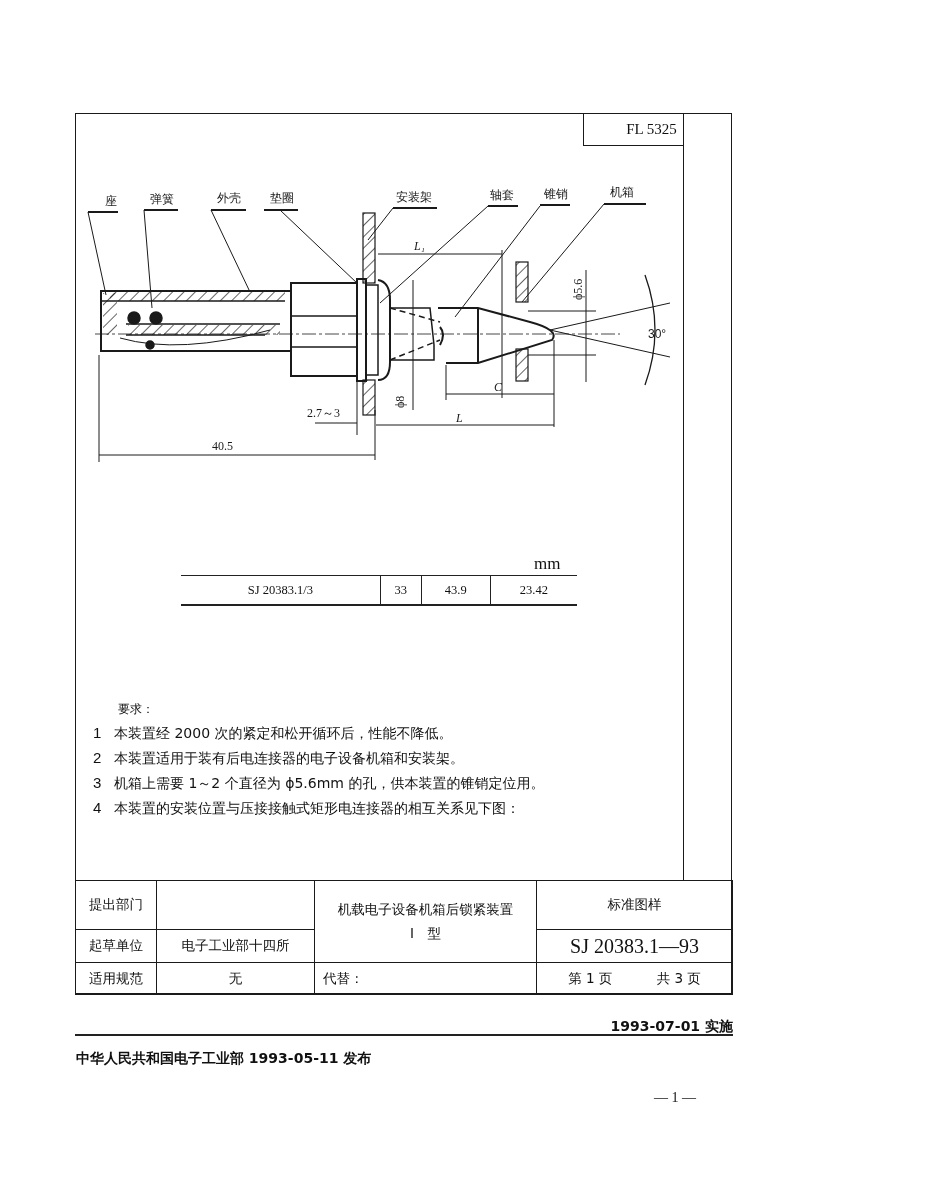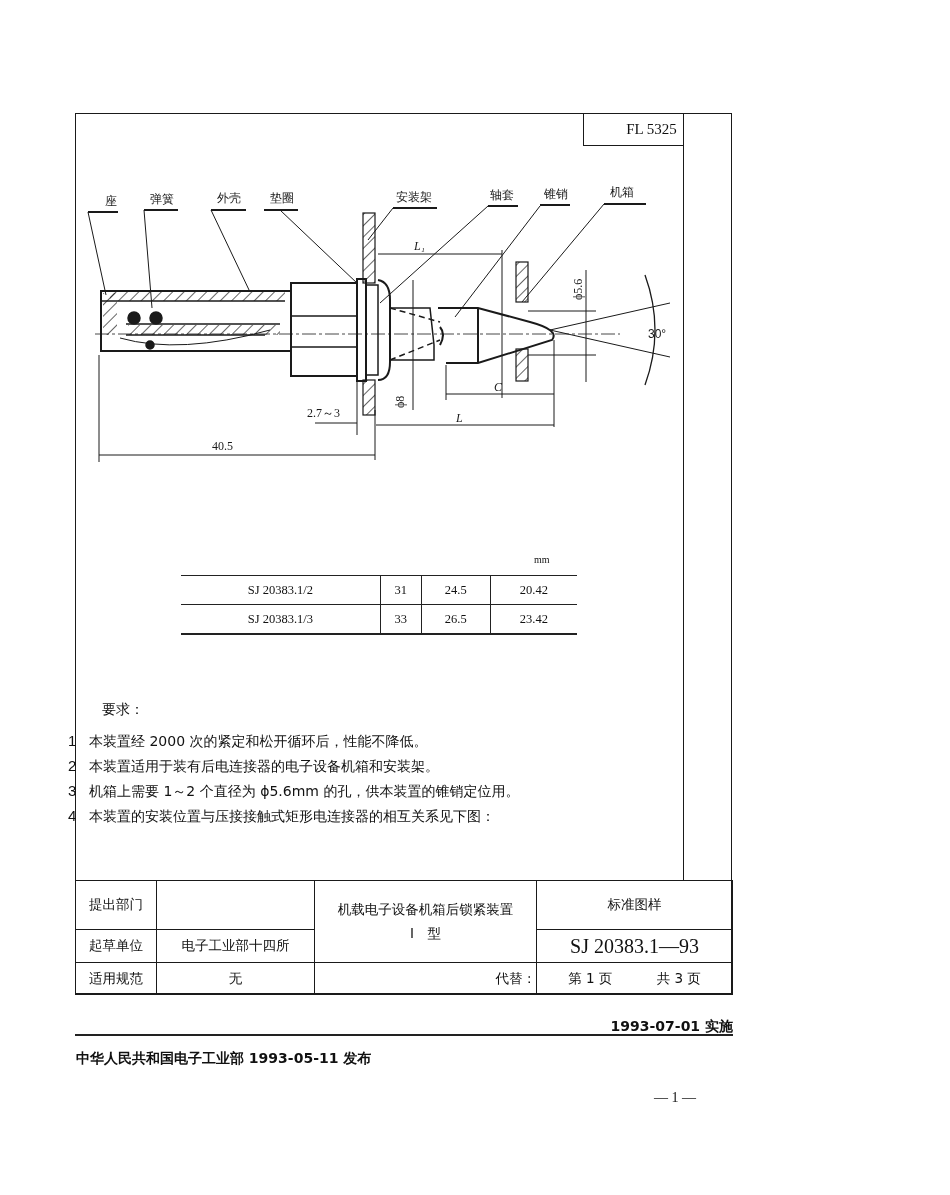--- a/index.html
+++ b/index.html
@@ -8,36 +8,36 @@
   .frame { position:absolute; left:75px; top:113px; width:657px; height:881px;
            border:1.6px solid #1a1a1a; box-sizing:border-box; }
   .inner-vline { position:absolute; left:683px; top:113px; width:0; height:767px;
                  border-left:1.4px solid #1a1a1a; }
   .code-box { position:absolute; left:583px; top:113px; width:100px; height:33px;
               border-left:1.4px solid #1a1a1a; border-bottom:1.4px solid #1a1a1a; box-sizing:border-box;
               display:flex; align-items:center; justify-content:center;
               font-family:"Liberation Serif",serif; font-size:15px;padding-left:36px; }
   svg.drawing { position:absolute; left:0; top:0; }
   .lbl { font-family:"DejaVu Sans",sans-serif; font-size:12px; }
-  .unit { position:absolute; left:534px; top:554px; font-size:10px; font-family:"Liberation Serif",serif; }
+  .unit { position:absolute; left:534px; top:554px; font-size:17px; font-family:"Liberation Serif",serif; }
   table.dims { position:absolute; left:181px; top:575px; width:396px; border-collapse:collapse;
                font-family:"Liberation Serif",serif; font-size:12.5px; }
   table.dims td, table.dims th { height:28px; text-align:center; font-weight:normal; padding:0;
                border-top:1.2px solid #222; border-bottom:1.2px solid #222; }
   table.dims th { border-top:2px solid #222; }
   table.dims tr:last-child td { border-bottom:2px solid #222; }
   table.dims td + td, table.dims th + th { border-left:1.2px solid #222; }
   table.dims th.it { font-style:italic; font-size:13px; }
-  .req-title { position:absolute; left:102px; top:701px; font-size:14px; font-family:"DejaVu Sans",sans-serif; }
-  .req { position:absolute; left:68px; font-size:14px; font-family:"DejaVu Sans",sans-serif; white-space:nowrap;margin-top:8px; }
+  .req-title { position:absolute; left:118px; top:701px; font-size:12px; font-family:"DejaVu Sans",sans-serif; }
+  .req { position:absolute; left:93px; font-size:14px; font-family:"DejaVu Sans",sans-serif; white-space:nowrap; }
   .req .num { display:inline-block; width:21px; font-family:"Liberation Sans",sans-serif; font-size:15px; }
   .tb { position:absolute; border-collapse:collapse; left:75px; top:880px; width:658px; height:114px;
         font-family:"DejaVu Sans",sans-serif; font-size:13.5px; }
   .tb td { border:1.4px solid #1a1a1a; text-align:center; padding:0; }
-  .tb td.left { text-align:right; padding-left:8px; }
+  .tb td.left { text-align:left; padding-left:8px; }
   .tb .sj { font-family:"Liberation Serif",serif; font-size:20px; }
   .footer-rule { position:absolute; left:75px; top:1034px; width:658px; height:0; border-top:2px solid #222; }
   .footer-left { position:absolute; left:76px; top:1050px; font-size:14px; font-weight:bold;
                  font-family:"DejaVu Sans",sans-serif; }
   .footer-right { position:absolute; right:217px; top:1018px; font-size:14px; font-weight:bold;
                   font-family:"DejaVu Sans",sans-serif; }
   .pageno { position:absolute; left:654px; top:1090px; font-size:14px; font-family:"Liberation Serif",serif; }
 </style>
 </head>
 <body>
@@ -147,29 +147,23 @@
     <text x="648" y="338" font-family="Liberation Sans, sans-serif">30°</text>
     <text x="307" y="417">2.7～3</text>
     <text x="212" y="450">40.5</text>
   </g>
 </svg>
 
 <div class="unit">mm</div>
 <table class="dims">
   <tbody>
   <tr>
-    <td>SJ 20383.1/2</td>
-    <td>31</td>
-    <td>24.5</td>
-    <td>20.42</td>
-  </tr>
-  <tr>
     <td>SJ 20383.1/3</td>
     <td>33</td>
-    <td>26.5</td>
+    <td>43.9</td>
     <td>23.42</td>
   </tr>
 </tbody>
   </table>
 
 <div class="req-title">要求：</div>
 <div class="req" style="top:724px">
   <span class="num">1</span><span>本装置经 2000 次的紧定和松开循环后，性能不降低。</span>
 </div>
 <div class="req" style="top:749px">

